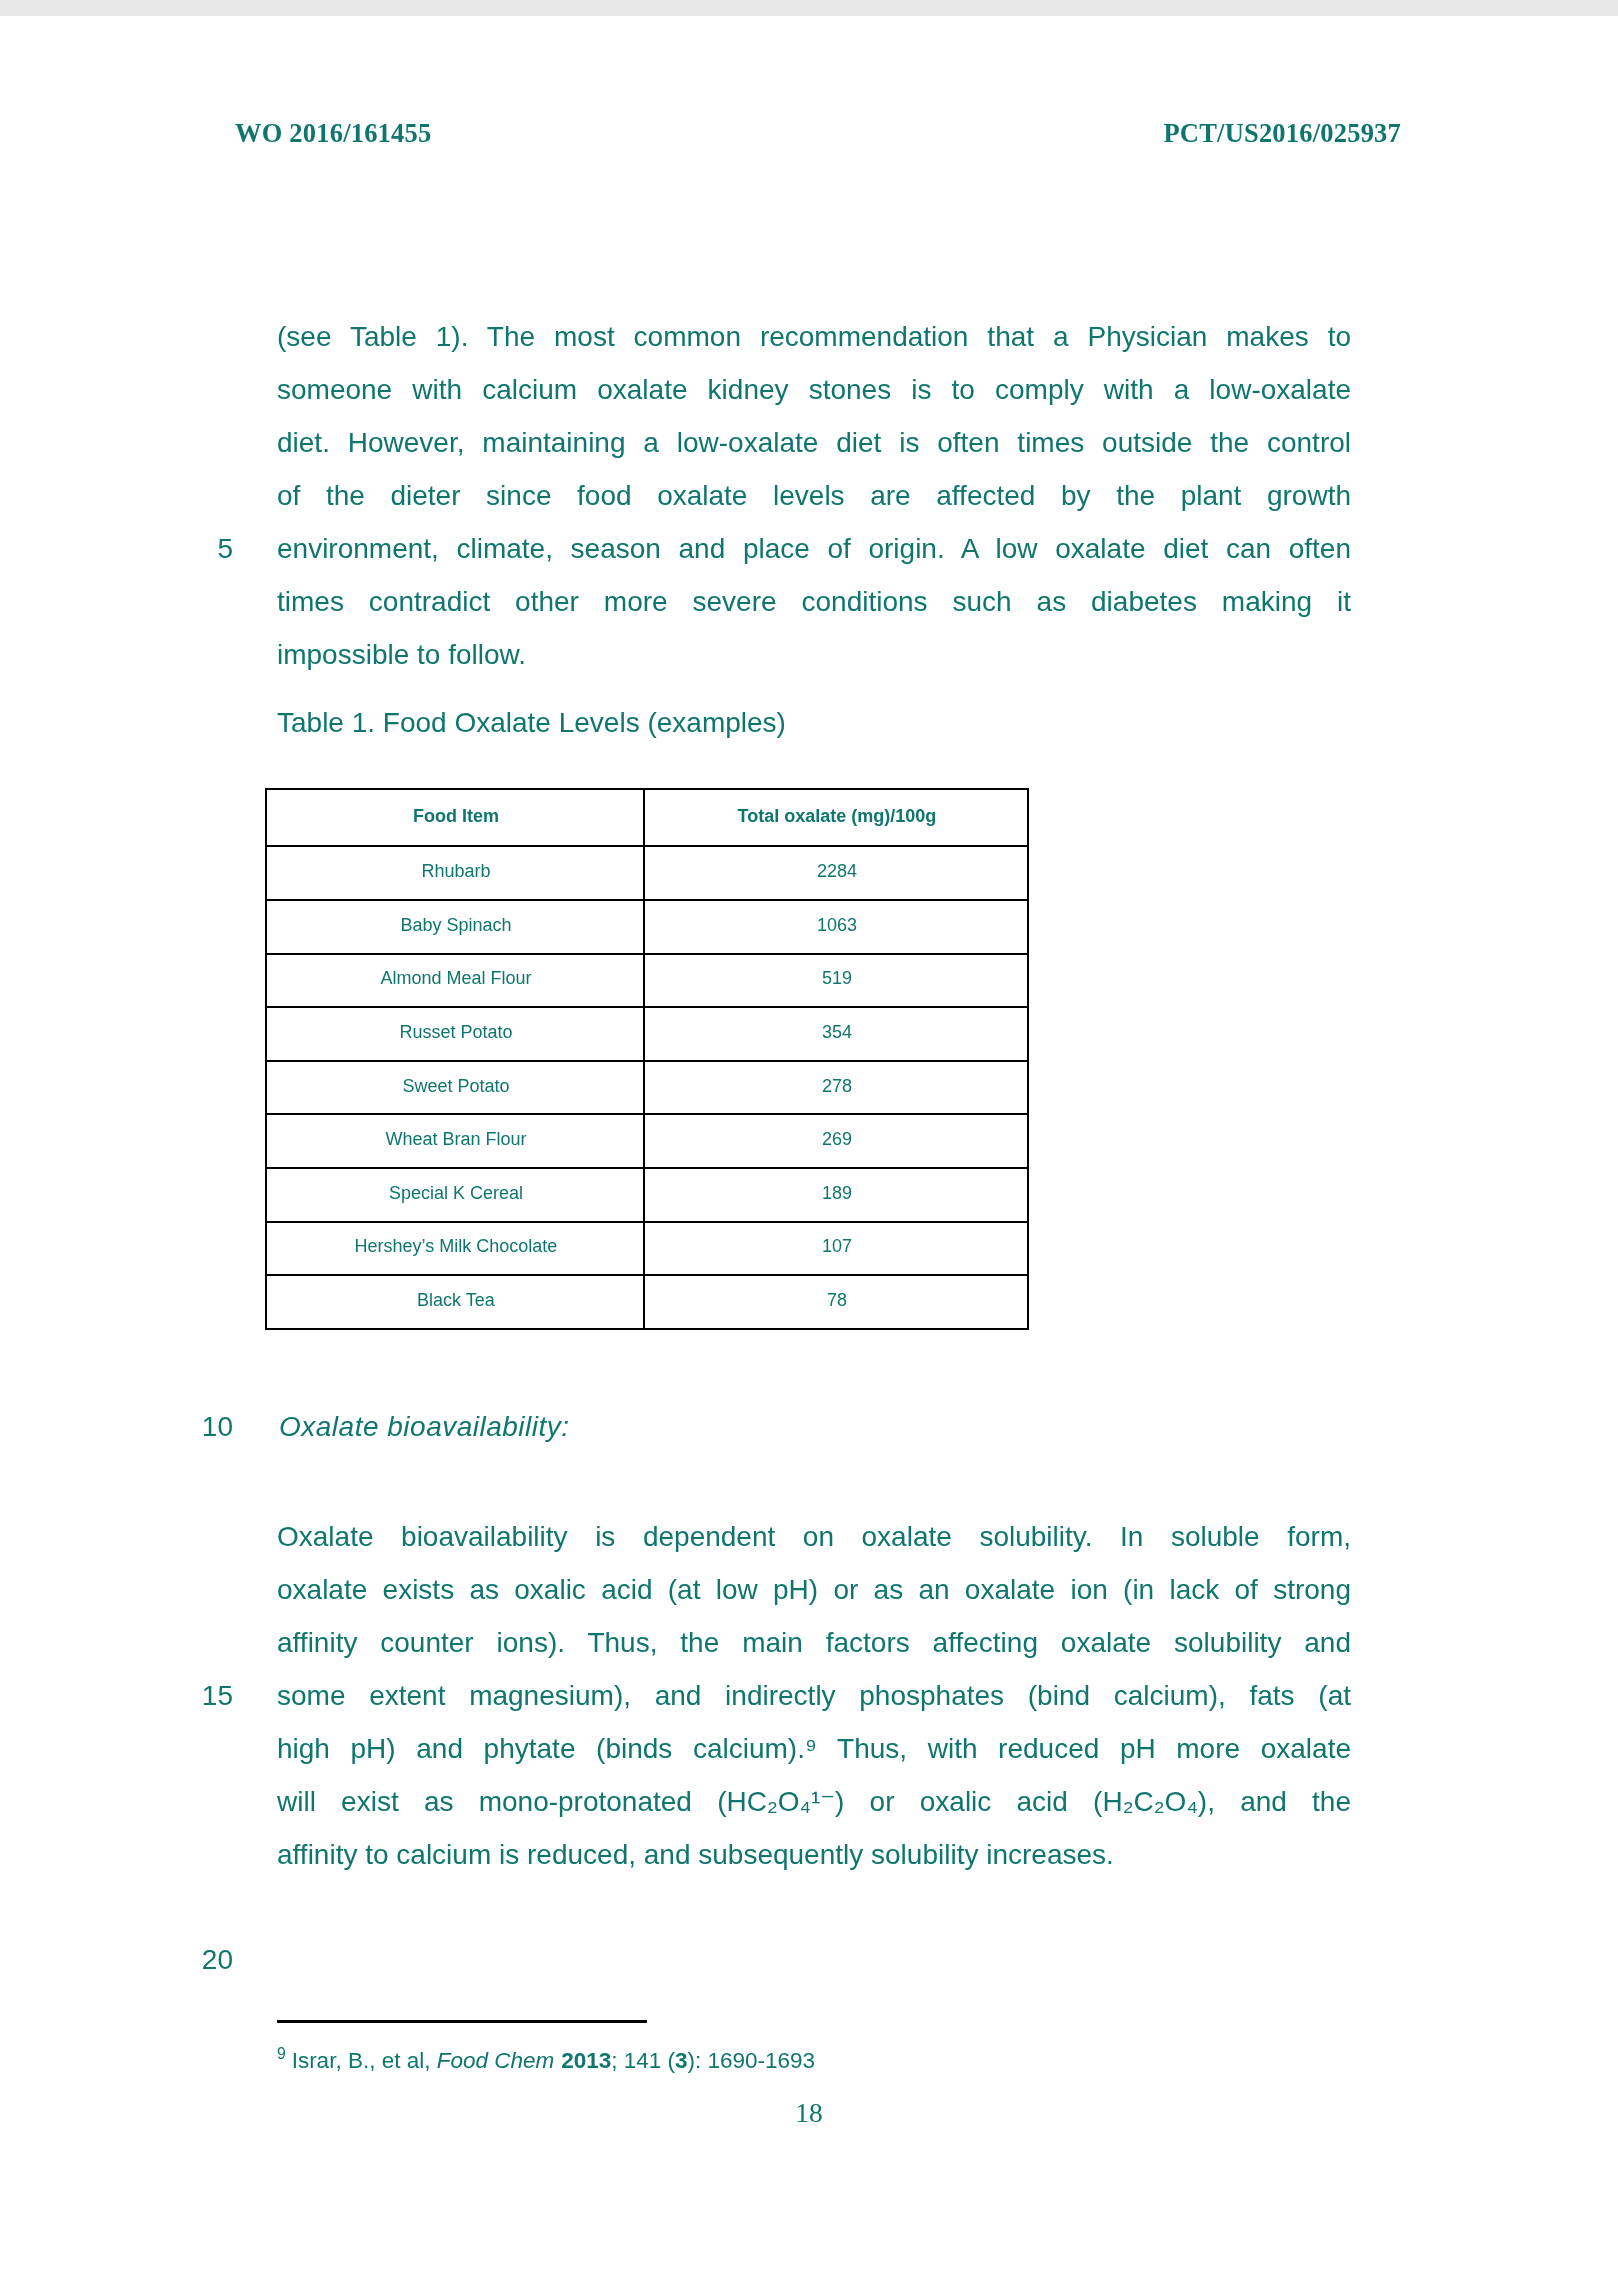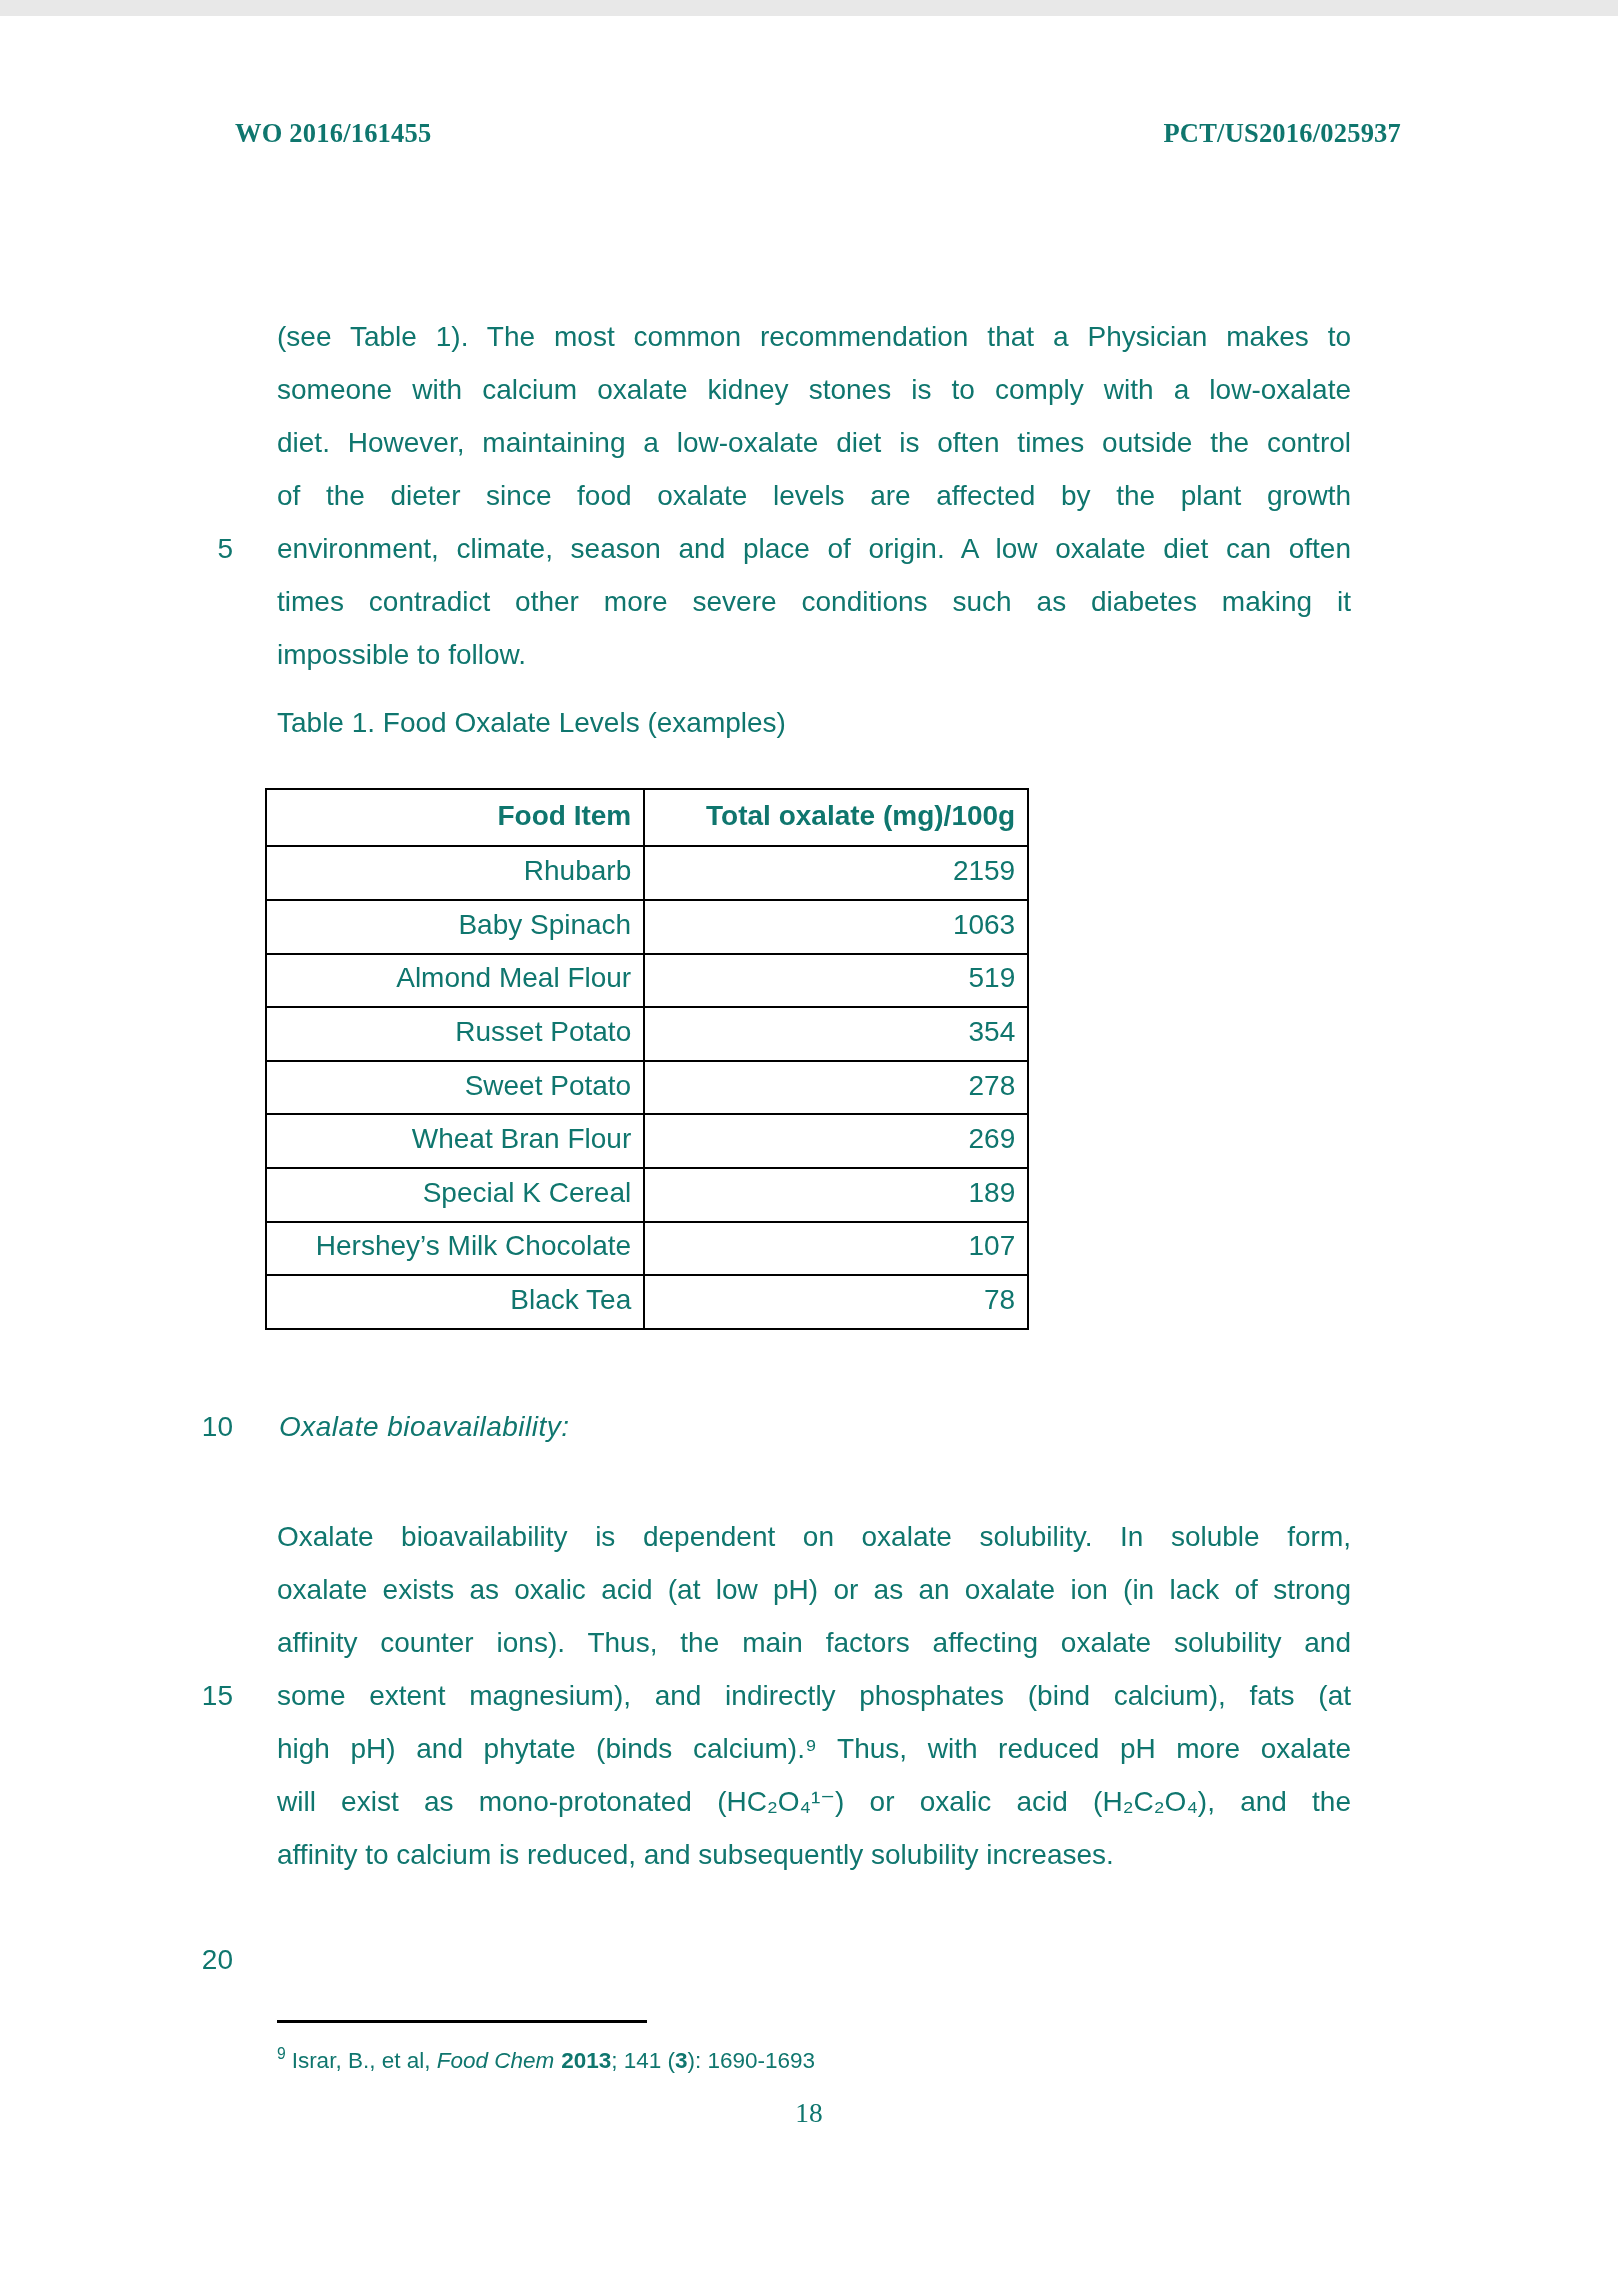--- a/index.html
+++ b/index.html
@@ -53,23 +53,23 @@
     left: 265px;
     top: 772px;
     width: 763px;
     border-collapse: collapse;
     table-layout: fixed;
     border: 2.9px solid #000;
   }
   table.oxalate th, table.oxalate td {
     border: 2px solid #000;
     vertical-align: top;
-    text-align: right;
+    text-align: center;
     padding: 7.8px 11.8px 11.8px 13.7px;
-    font-size: 28px;
+    font-size: 18px;
     line-height: 32px;
   }
   table.oxalate th {
     font-weight: bold;
     padding: 9.8px 11.8px 13.7px 13.7px;
   }
   .col-item  { width: 378px; }
   .col-value { width: 384px; }
   .section-heading {
     position: absolute;
@@ -147,21 +147,21 @@
     </colgroup>
     <thead>
       <tr>
         <th>Food Item</th>
         <th>Total oxalate (mg)/100g</th>
       </tr>
     </thead>
     <tbody>
       <tr>
         <td>Rhubarb</td>
-        <td>2159</td>
+        <td>2284</td>
       </tr>
       <tr>
         <td>Baby Spinach</td>
         <td>1063</td>
       </tr>
       <tr>
         <td>Almond Meal Flour</td>
         <td>519</td>
       </tr>
       <tr>

